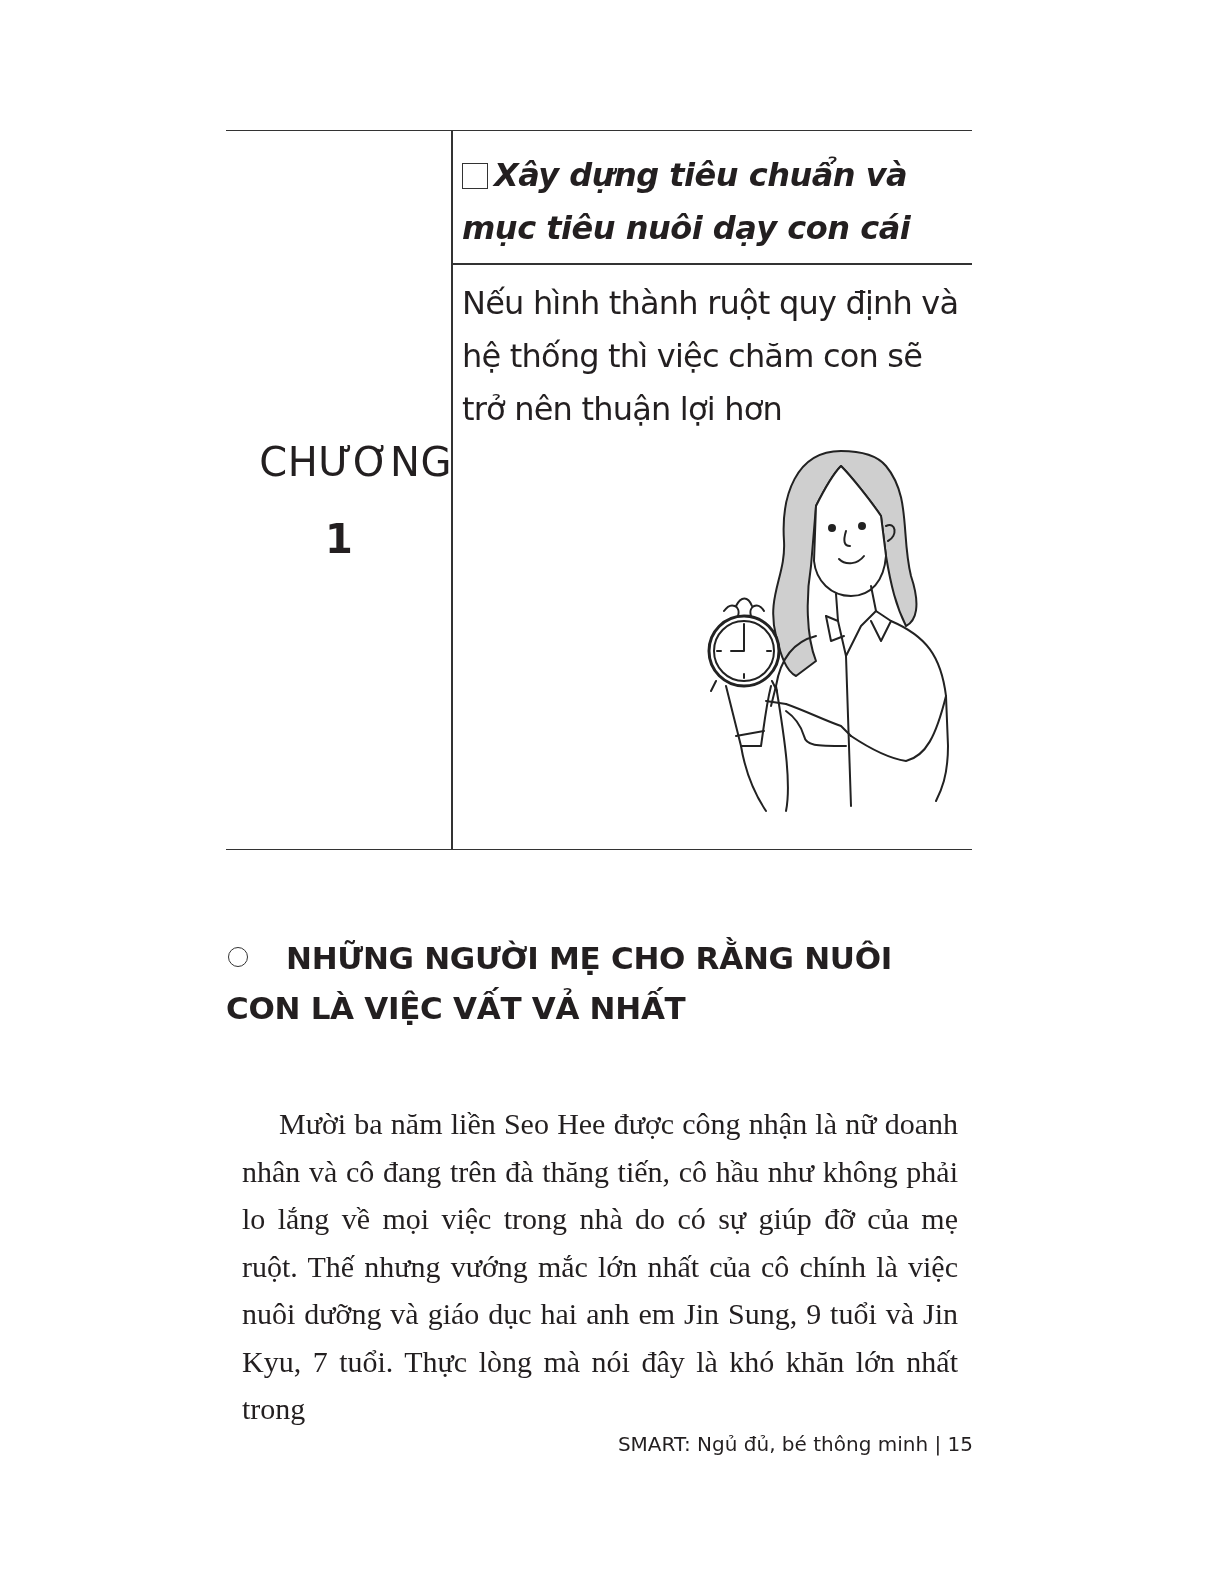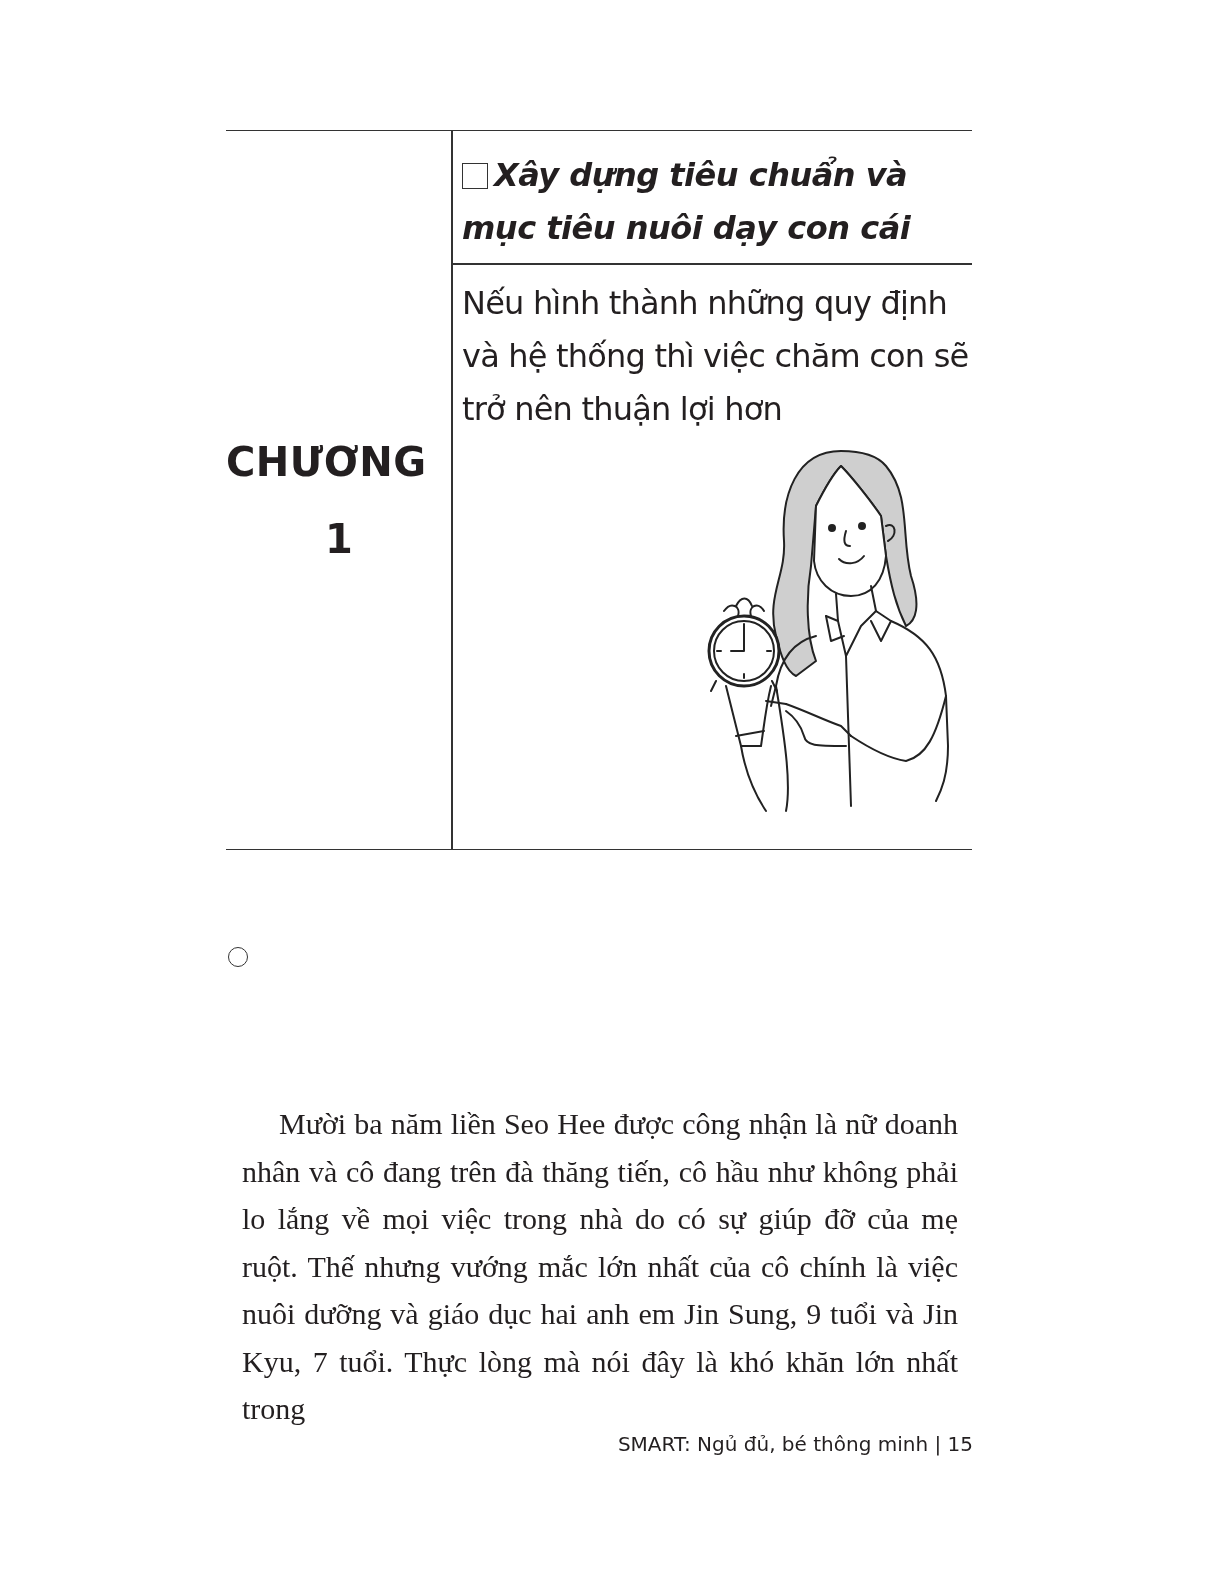--- a/index.html
+++ b/index.html
@@ -1,22 +1,22 @@
 <!DOCTYPE html>
 <html><head>
 <meta charset="utf-8">
 <style>
   html, body { margin:0; padding:0; background:#ffffff; }
   body { width:1224px; height:1584px; position:relative; overflow:hidden; color:#231f20; }
   .box { position:absolute; left:226px; top:130px; width:746px; height:720px;
          border-top:1.5px solid #333; border-bottom:1.5px solid #333; box-sizing:border-box; }
   .vline { position:absolute; left:225px; top:0; width:1.5px; height:100%; background:#333; }
   .left-col { position:absolute; left:0; top:0; width:226px; height:100%; }
-  .chapter-word { position:absolute; left:0; width:226px; top:308px; text-align:left;
-        font-family:"DejaVu Sans", sans-serif; font-weight:bold; font-size:40px; letter-spacing:0.5px; }
+  .chapter-word { position:absolute; left:0; width:226px; top:308px; text-align:right;
+        font-family:"DejaVu Sans", sans-serif; font-weight:normal; font-size:40px; letter-spacing:0.5px; }
   .chapter-num { position:absolute; left:0; width:226px; top:385px; text-align:center;
         font-family:"DejaVu Sans", sans-serif; font-weight:bold; font-size:40px; }
   .title-cell { position:absolute; left:236px; top:18px; width:510px;
         font-family:"DejaVu Sans", sans-serif; font-weight:bold; font-size:32px; line-height:53px; letter-spacing:-0.5px;font-style:italic; }
   .title-check { display:inline-block; width:26px; height:26px; border:1.5px solid #333; vertical-align:-3px; margin-right:6px; box-sizing:border-box; }
   .hline { position:absolute; left:226px; top:132px; width:520px; height:1.5px; background:#333; }
   .desc-cell { position:absolute; left:236px; top:146px; width:510px;
         font-family:"DejaVu Sans", sans-serif; font-size:32px; line-height:53px; letter-spacing:-0.8px; font-weight:normal; }
   .illus { position:absolute; left:460px; top:315px; width:280px; height:370px; }
   .section-h { position:absolute; left:226px; top:933px; width:748px;
@@ -34,21 +34,21 @@
 <div class="box">
   <div class="left-col">
     <div class="chapter-word">CHƯƠNG</div>
     <div class="chapter-num">1</div>
   </div>
   <div class="vline"></div>
   <div class="title-cell">
     <span class="title-check"></span><span>Xây dựng tiêu chuẩn và mục tiêu nuôi dạy con cái</span>
   </div>
   <div class="hline"></div>
-  <div class="desc-cell">Nếu hình thành những quy định và hệ thống thì việc chăm con sẽ trở nên thuận lợi hơn</div>
+  <div class="desc-cell">Nếu hình thành ruột quy định và hệ thống thì việc chăm con sẽ trở nên thuận lợi hơn</div>
 
   <svg class="illus" viewBox="0 0 280 370" fill="none" stroke="#222" stroke-width="2" stroke-linecap="round" stroke-linejoin="round">
 
     <path d="M155 5 C110 5 95 50 98 95 C100 130 80 150 90 190 C95 210 100 225 110 230 L130 215 C120 190 120 150 125 120 L130 60 C140 40 150 25 155 20 C165 30 185 55 195 70 L200 110 C205 140 210 160 220 180 C230 175 235 160 225 130 C215 90 225 50 200 20 C190 8 170 5 155 5 Z" fill="#cfcfcf"></path>
 
     <path d="M130 60 C140 40 150 25 155 20 C165 30 185 55 195 70 L200 110 C198 135 185 150 165 150 C145 150 130 135 128 115 Z" fill="#fff"></path>
     <circle cx="146" cy="82" r="3" fill="#222"></circle>
     <circle cx="176" cy="80" r="3" fill="#222"></circle>
     <path d="M160 85 C157 95 158 100 164 100"></path>
     <path d="M153 113 C160 120 172 118 178 110"></path>
@@ -76,21 +76,21 @@
     <path d="M50 160 C55 150 62 150 66 160"></path>
     <path d="M30 235 L25 245 M86 235 L91 245"></path>
 
     <path d="M40 240 C45 260 50 280 55 300 L75 300 C78 280 80 260 85 240"></path>
     <path d="M55 300 C60 330 70 350 80 365"></path>
     <path d="M50 290 L78 285"></path>
   </svg>
 </div>
 
 <div class="section-h">
-  <span class="circle"></span>
+  <span class="circle"></span><span>NHỮNG NGƯỜI MẸ CHO RẰNG NUÔI CON LÀ VIỆC VẤT VẢ NHẤT</span>
 </div>
 
 <div class="body-text">
   <p>Mười ba năm liền Seo Hee được công nhận là nữ doanh nhân và cô đang trên đà thăng tiến, cô hầu như không phải lo lắng về mọi việc trong nhà do có sự giúp đỡ của mẹ ruột. Thế nhưng vướng mắc lớn nhất của cô chính là việc nuôi dưỡng và giáo dục hai anh em Jin Sung, 9 tuổi và Jin Kyu, 7 tuổi. Thực lòng mà nói đây là khó khăn lớn nhất trong</p>
 </div>
 
 <div class="footer">
   <span>SMART: Ngủ đủ, bé thông minh</span>
   <span>|</span>
   <span>15</span>

